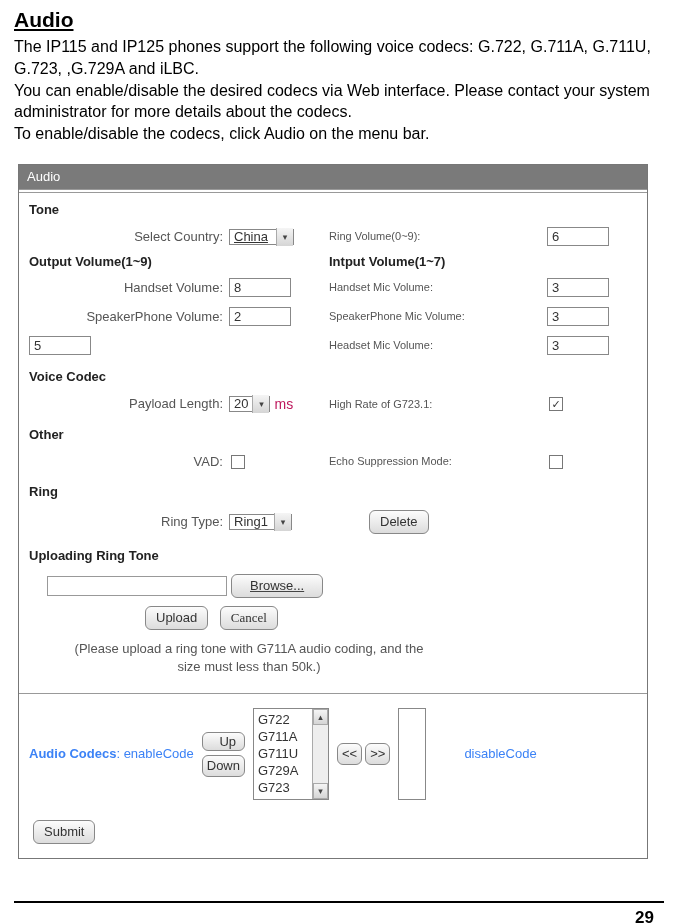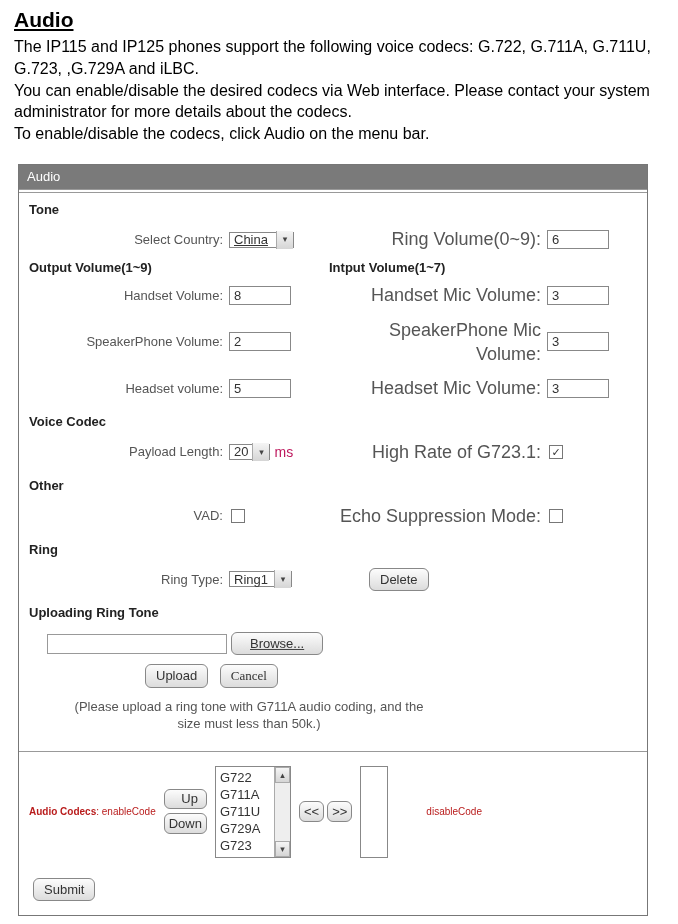--- a/index.html
+++ b/index.html
@@ -59,24 +59,23 @@
   }
   .label {
     width: 200px;
     text-align: right;
     padding-right: 6px;
     color: #555;
     font-size: 13px;
   }
   .label-r {
     width: 218px;
-    text-align: right;
     padding-right: 6px;
     color: #555;
-    font-size: 18px;
+    font-size: 11px;
   }
   .input-txt {
     width: 62px;
     height: 19px;
     border: 1px solid #888;
     font-size: 13px;
     padding: 1px 4px;
     background: #fff;
     color: #333;
   }
@@ -174,22 +173,22 @@
     border-top: 4px double #999;
     margin: 0;
   }
   .codec-row {
     display: flex;
     align-items: center;
     padding: 14px 10px 12px 10px;
     gap: 8px;
   }
   .codec-label {
-    font-size: 10px;
-    color: #b91c1c;
+    font-size: 13px;
+    color: #3b82f6;
   }
   .codec-label b {
     font-weight: bold;
   }
   .updown {
     display: flex;
     flex-direction: column;
     gap: 4px;
   }
   .listbox {
@@ -300,21 +299,20 @@
         <input class="input-txt" value="2" style="">
       </div>
       <div class="col-right">
         <span class="label-r">SpeakerPhone Mic Volume:</span>
         <input class="input-txt" value="3" style="">
       </div>
     </div>
 
     <div class="row">
       <div class="col-left">
-        <span class="label">Headset volume:</span>
         <input class="input-txt" value="5" style="">
       </div>
       <div class="col-right">
         <span class="label-r">Headset Mic Volume:</span>
         <input class="input-txt" value="3" style="">
       </div>
     </div>
 
     <div class="section">Voice Codec</div>
     <div class="row">

